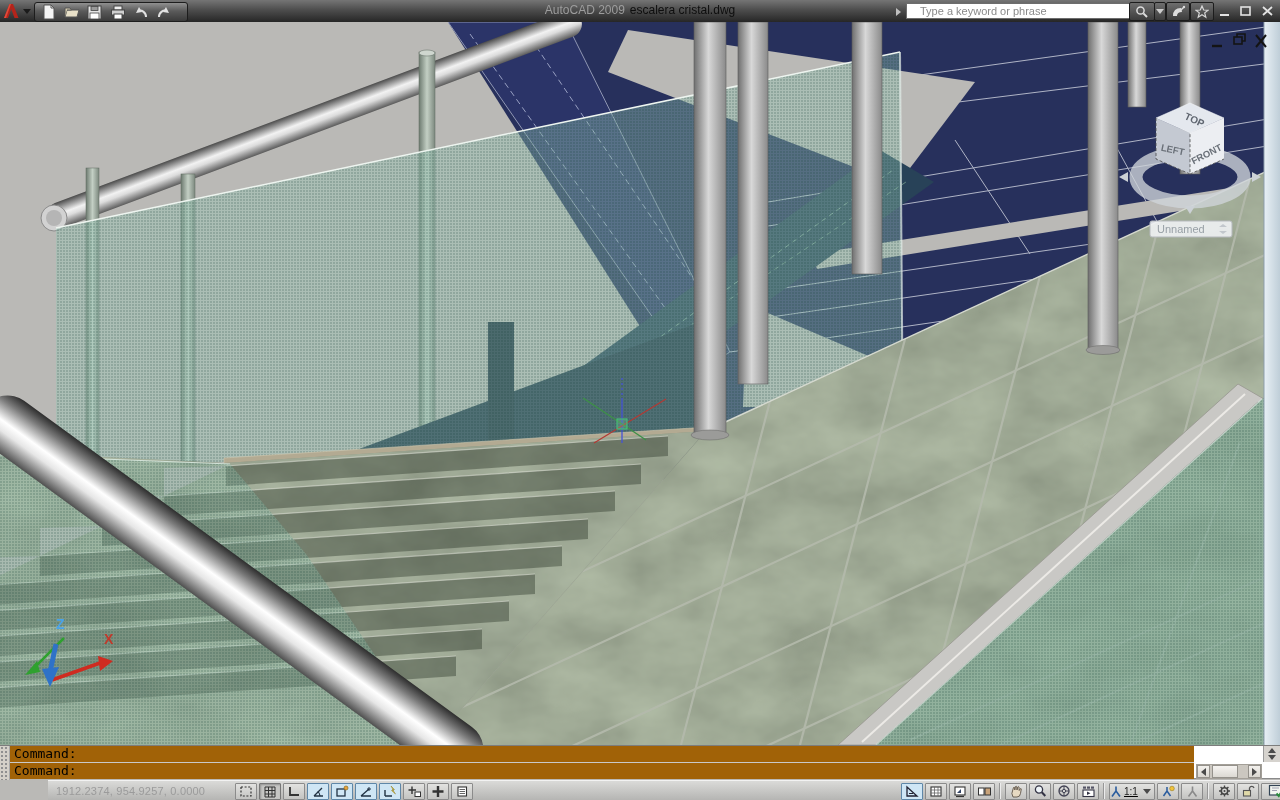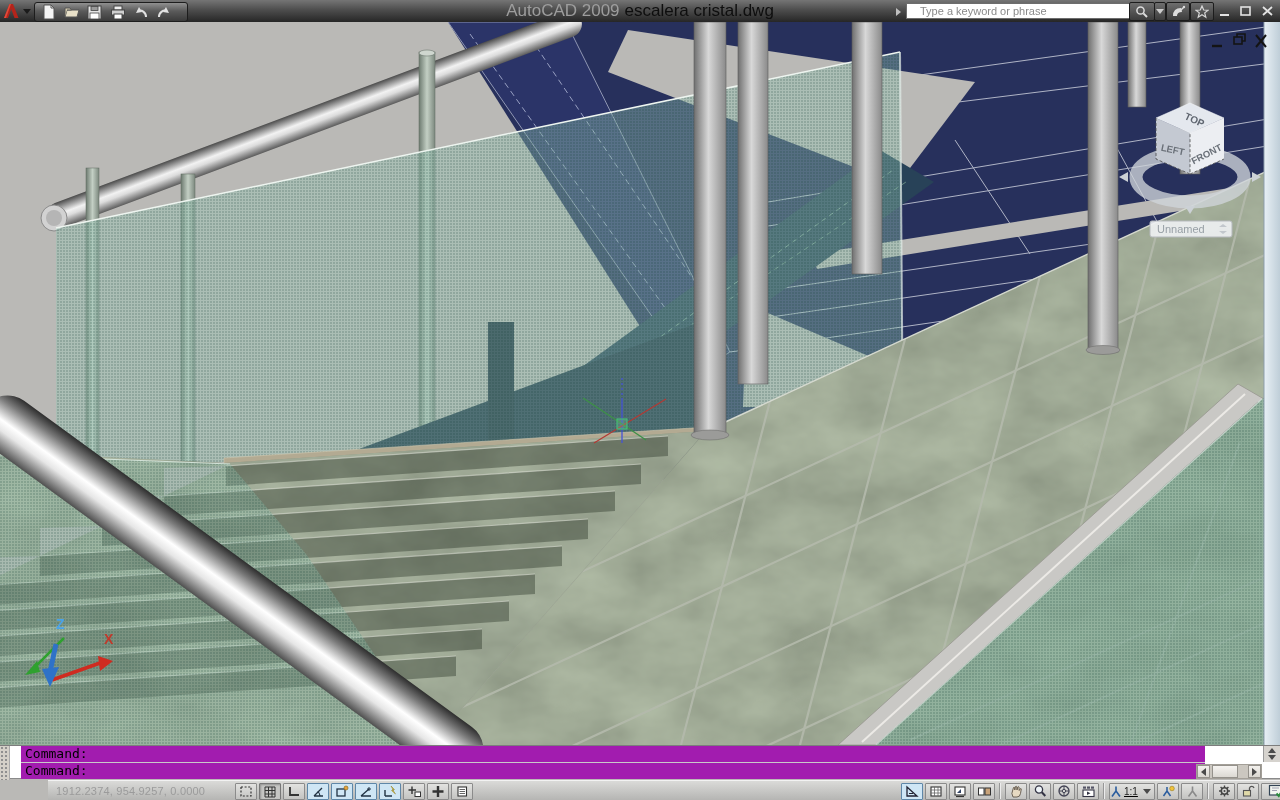--- a/index.html
+++ b/index.html
@@ -9,42 +9,42 @@
   
   .titlebar{position:absolute;left:0;top:0;width:1280px;height:22px;
     background:linear-gradient(#757575,#4d4d4d 45%,#262626);border-bottom:1px solid #141414;}
   .logo{position:absolute;left:2px;top:1px;width:20px;height:20px;}
   .logo-caret{position:absolute;left:23px;top:9px;width:0;height:0;
     border-left:4px solid transparent;border-right:4px solid transparent;border-top:5px solid #1b1b1b;}
   .qat{position:absolute;left:34px;top:2px;height:18px;width:144px;display:flex;align-items:center;
     background:linear-gradient(#909090,#5a5a5a 45%,#3a3a3a);border:1px solid #1d1d1d;border-radius:3px;padding:0 4px;gap:4px;}
   .qat .tbtn{width:19px;height:16px;display:flex;align-items:center;justify-content:center;border-radius:2px;}
   .title-text{position:absolute;left:0;top:0;width:100%;height:24px;text-align:center;
-    font-size:17px;line-height:21px;color:#9d9d9d;pointer-events:none;}
+    font-size:12px;line-height:21px;color:#9d9d9d;pointer-events:none;}
   .title-text .doc{color:#0e0e0e;margin-left:5px;}
   .ic-arrow{position:absolute;left:896px;top:8px;width:0;height:0;
     border-top:4px solid transparent;border-bottom:4px solid transparent;border-left:5px solid #c0c0c0;}
   .searchbox{position:absolute;left:906px;top:3px;width:218px;height:14px;border:1px solid #6d6d6d;
     background:#fff;font-size:11px;padding:0 13px;color:#222;font-family:"Liberation Sans",sans-serif;}
   .searchbox::placeholder{color:#8a8a8a;}
   .icbtn{position:absolute;top:2px;height:17px;background:linear-gradient(#6e6e6e,#3c3c3c);
     border:1px solid #1c1c1c;border-radius:2px;display:flex;align-items:center;justify-content:center;}
   .wctrl{position:absolute;top:4px;width:18px;height:14px;display:flex;align-items:center;justify-content:center;}
 
   
   .vp{position:absolute;left:0;top:22px;width:1280px;height:723px;background:#bab9b6;overflow:hidden;}
   .vp svg.scene{position:absolute;left:0;top:0;}
 
   
   .cmd{position:absolute;left:0;top:745px;width:1280px;height:34px;background:#fff;
     border-top:1px solid #7d7d7d;border-bottom:1px solid #8a8a8a;box-sizing:border-box;}
   .cmd-grip{position:absolute;left:0;top:0;width:9px;height:34px;background:#d4d0c8;
     background-image:radial-gradient(circle,#8f8f8f 1px,transparent 1.3px);background-size:4px 4px;border-right:1px solid #aaa;}
-  .cmd-row{position:absolute;left:21px;width:1180px;height:16px;font-family:"DejaVu Sans Mono",monospace;
-    font-size:13px;color:#000;padding-left:4px;line-height:16px;background:#a21caf;}
+  .cmd-row{position:absolute;left:10px;width:1180px;height:16px;font-family:"DejaVu Sans Mono",monospace;
+    font-size:13px;color:#000;padding-left:4px;line-height:16px;background:#a16207;}
   .cmd-row.r1{top:0;border-bottom:1px solid #c9c9c9;}
   .cmd-row.r2{top:17px;}
   .cmd-spin{position:absolute;right:0;top:0;width:16px;height:16px;background:#d6d3ce;border-left:1px solid #9a9a9a;}
   .car{width:0;height:0;margin:2px auto;}
   .car-u{border-left:4px solid transparent;border-right:4px solid transparent;border-bottom:5px solid #4a4a4a;}
   .car-d{border-left:4px solid transparent;border-right:4px solid transparent;border-top:5px solid #4a4a4a;}
   .car-l{border-top:4px solid transparent;border-bottom:4px solid transparent;border-right:5px solid #4a4a4a;}
   .car-r{border-top:4px solid transparent;border-bottom:4px solid transparent;border-left:5px solid #4a4a4a;}
   .hsb{position:absolute;right:18px;top:18px;width:66px;height:15px;background:#cbc7c0;border:1px solid #a39f98;
     display:flex;align-items:center;box-sizing:border-box;}

